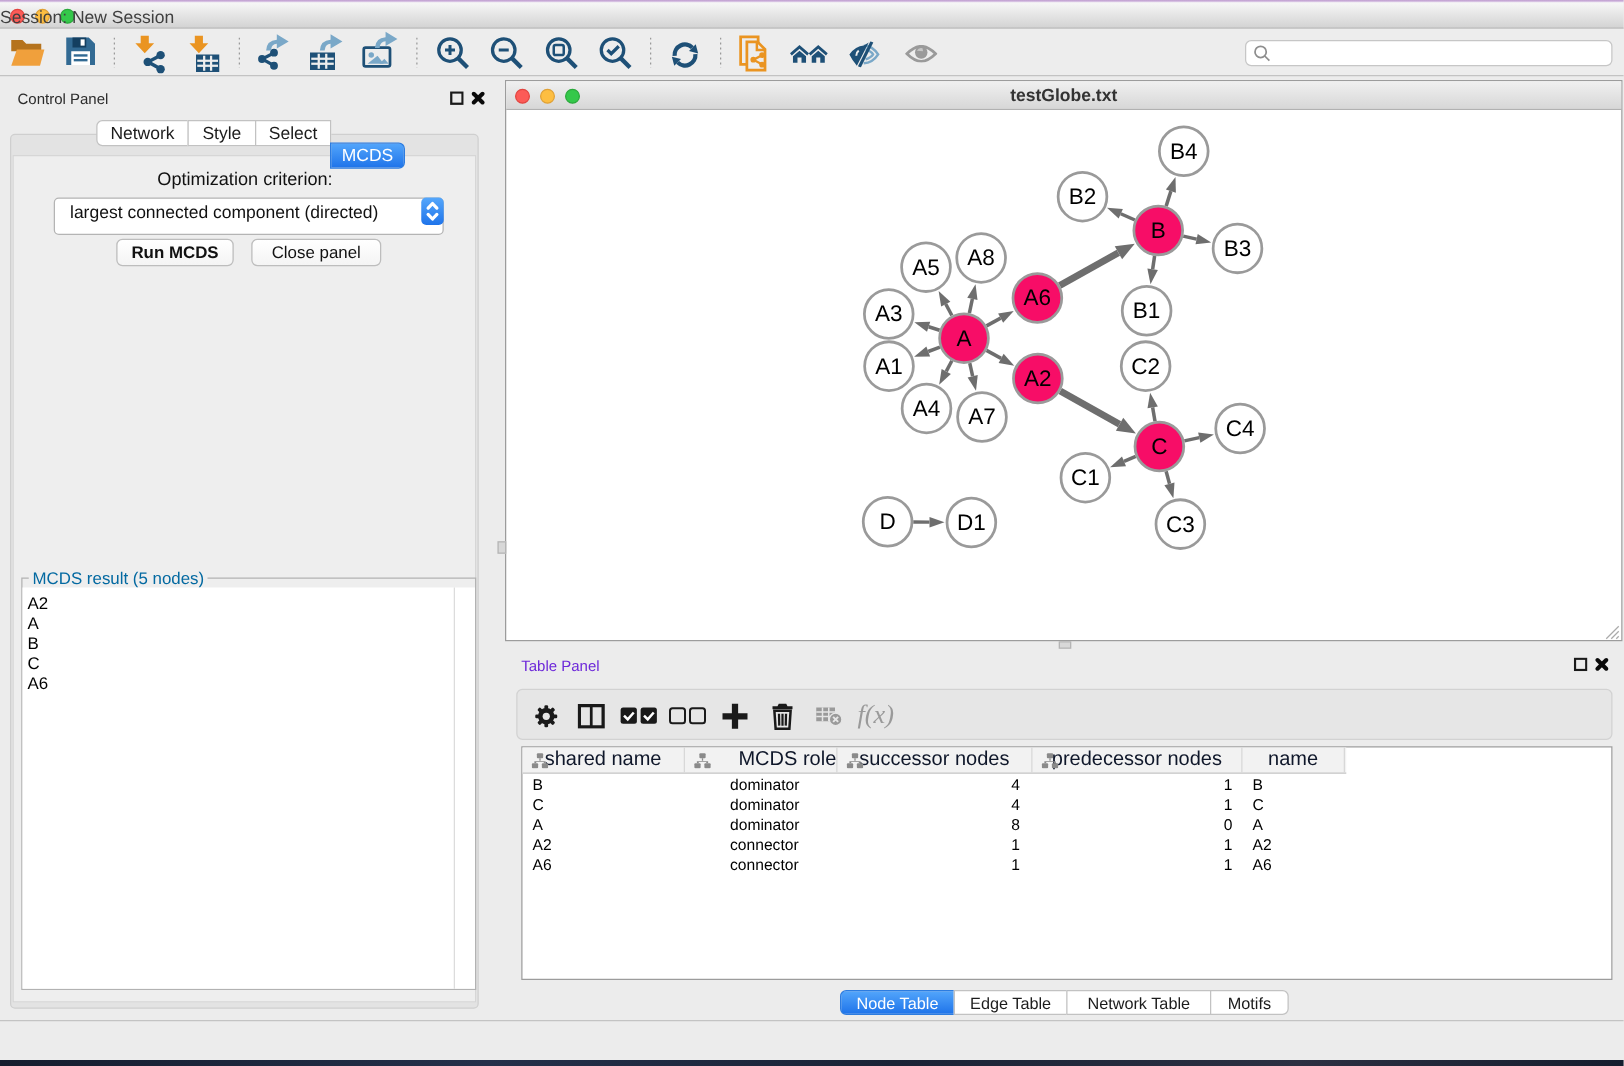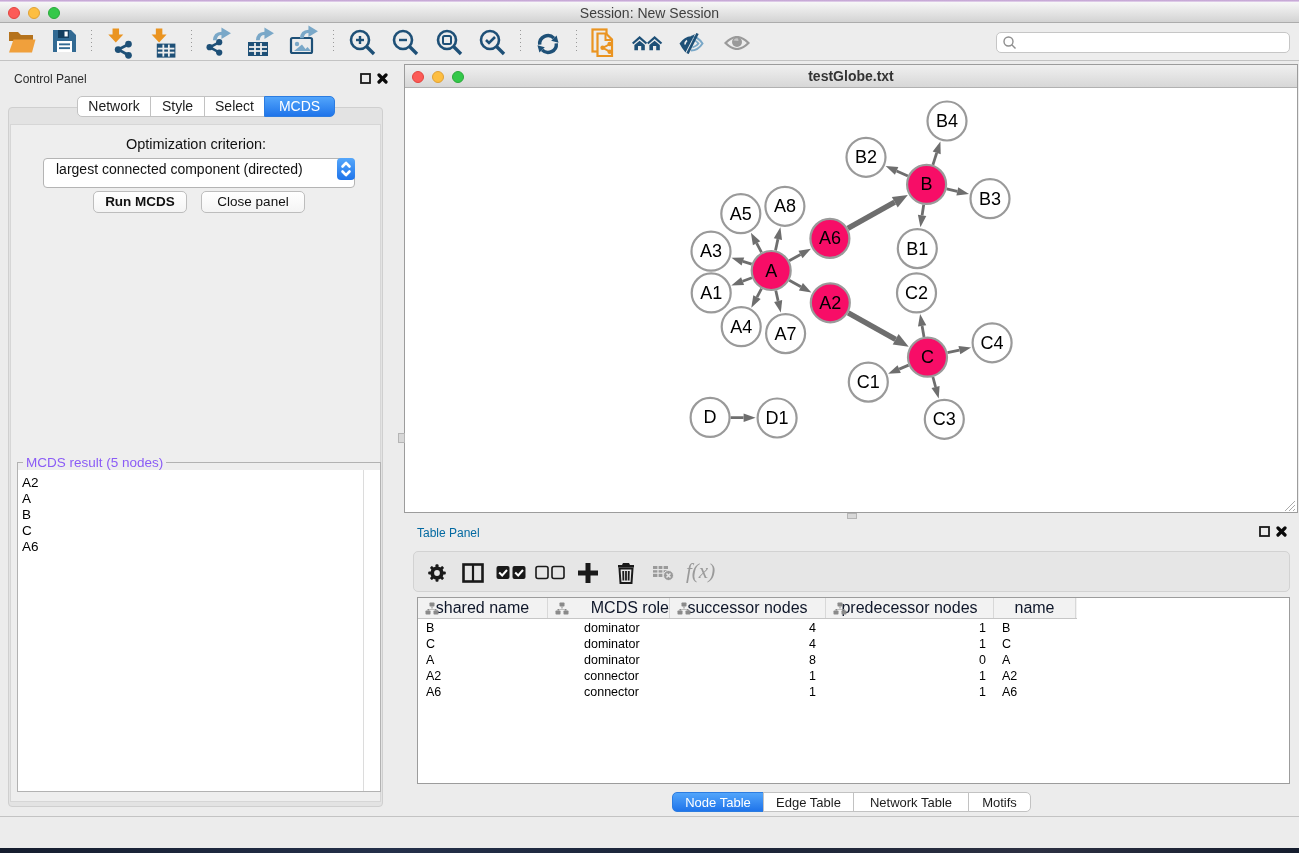--- a/index.html
+++ b/index.html
@@ -6,21 +6,21 @@
 html,body { width:1299px; height:853px; overflow:hidden; }
 body { font-family:"Liberation Sans", sans-serif; background:#ececec; position:relative; }
 #root { position:absolute; left:0; top:0; width:1299px; height:853px; }
 .abs { position:absolute; }
 
 
 #deskstrip { left:0; top:0; width:1299px; height:2px; background:linear-gradient(#bd9ace,#e7d9ef); }
 #titlebar { left:0; top:2px; width:1299px; height:21px;
   background:linear-gradient(#f7f7f7,#d3d3d3);
   border-bottom:1px solid #acacac; }
-#titlebar .title { position:absolute; left:0; right:0; top:3px; text-align:center;
+#titlebar .title { position:absolute; left:0; right:0; top:3px; text-align:left;
   font-size:14px; color:#404040; }
 .tl { position:absolute; width:12px; height:12px; border-radius:50%; top:5px; }
 .tl.r { background:#fc5b57; border:1px solid #e2443f; }
 .tl.y { background:#fdbe41; border:1px solid #e0a135; }
 .tl.g { background:#34c84a; border:1px solid #2aa93b; }
 #toolbar { left:0; top:23px; width:1299px; height:38px; background:#ededed;
   border-bottom:1px solid #c3c3c3; }
 .tsep { position:absolute; top:7px; height:24px; width:1px;
   background-image:linear-gradient(#9a9a9a 33%, rgba(255,255,255,0) 0%);
   background-size:1px 4px; }
@@ -42,36 +42,36 @@
 #cp-select { left:43px; top:158px; width:312px; height:30px; background:#fff;
   border:1px solid #b4b4b4; border-radius:4px; font-size:14px; color:#111; }
 #cp-select .txt { position:absolute; left:12px; top:2px; }
 #cp-select .step { position:absolute; right:-1px; top:-1px; width:18px; height:22px;
   border-radius:4px; background:linear-gradient(#55a7fb,#1f74ea); }
 .btn { position:absolute; height:22px; background:linear-gradient(#ffffff,#f4f4f4);
   border:1px solid #bdbdbd; border-radius:5px; font-size:13.5px; color:#111;
   text-align:center; line-height:20px; }
 #fieldset { left:17px; top:462px; width:364px; height:330px; border:1px solid #b2b2b2; }
 #fieldset-legend { position:absolute; left:5px; top:-8px; background:#eeeeee;
-  padding:0 3px; font-size:13.5px; color:#8b5cf6; }
+  padding:0 3px; font-size:13.5px; color:#0369a1; }
 #mcds-list { position:absolute; left:0px; top:7px; width:362px; height:321px; background:#fff; }
 #mcds-list { padding-top:5px; } #mcds-list .item { padding-left:4px; font-size:13.5px; height:16px; line-height:16px; color:#000; }
 #mcds-scroll { position:absolute; right:16px; top:7px; width:1px; height:321px; background:#dcdcdc; }
 
 
 #netwin { left:404px; top:64px; width:894px; height:449px; background:#fff;
   border:1px solid #9c9c9c; }
 #netwin-tb { position:absolute; left:0; top:0; width:892px; height:23px;
   background:linear-gradient(#f0f0f0,#d7d7d7); border-bottom:1px solid #b1b1b1; }
 #netwin-tb .title { position:absolute; left:0; right:0; top:3px; text-align:center;
   font-size:14px; font-weight:bold; color:#333; }
 #graph { position:absolute; left:0; top:24px; }
 
 
-#tp-title { left:417px; top:526px; font-size:12px; color:#0369a1; }
+#tp-title { left:417px; top:526px; font-size:12px; color:#6d28d9; }
 #tp-toolbar { left:413px; top:551px; width:877px; height:41px; background:#e6e6e6;
   border:1px solid #d2d2d2; border-radius:5px; }
 #tp-table { left:417px; top:597px; width:873px; height:187px; background:#fff;
   border:1px solid #9c9c9c; }
 #tp-header { position:absolute; left:0; top:0; width:659px; height:21px; background:#f2f2f2;
   border-bottom:1px solid #c6c6c6; font-size:16px; color:#0f172a; }
 .hcell { position:absolute; top:0; height:20px; line-height:20px; text-align:center;
   border-right:1px solid #d8d8d8; }
 .trow { position:absolute; font-size:12.5px; color:#000; height:16px; line-height:16px; }
 .tcell { position:absolute; }
@@ -244,21 +244,21 @@
         <line x1="2" y1="2" x2="9" y2="9"></line>
         <line x1="9" y1="2" x2="2" y2="9"></line>
       </g>
     </svg>
   <div id="cp-outer" class="abs"></div>
   <div id="cp-inner" class="abs"></div>
   <div id="cp-tabs" class="abs">
     <div class="tab" style="left:0; width:74px; border-radius:5px 0 0 5px;">Network</div>
     <div class="tab" style="left:73px; width:55px;">Style</div>
     <div class="tab" style="left:127px; width:61px;">Select</div>
-    <div class="tab sel" style="left:187px; width:71px; border-radius:0 5px 5px 0;">MCDS</div>
+    <div class="tab sel" style="left:187px; width:60px; border-radius:0 5px 5px 0;margin-top:18px;">MCDS</div>
   </div>
   <div id="opt-label" class="abs">Optimization criterion:</div>
   <div id="cp-select" class="abs">
     <div class="txt">largest connected component (directed)</div>
     <div class="step"><svg width="18" height="22" viewBox="0 0 18 22">
           <g stroke="#fff" stroke-width="2.6" fill="none" stroke-linecap="round" stroke-linejoin="round">
             <path d="M5.5 8.5 L9 4.8 L12.5 8.5"></path>
             <path d="M5.5 13.5 L9 17.2 L12.5 13.5"></path>
           </g>
         </svg></div>

